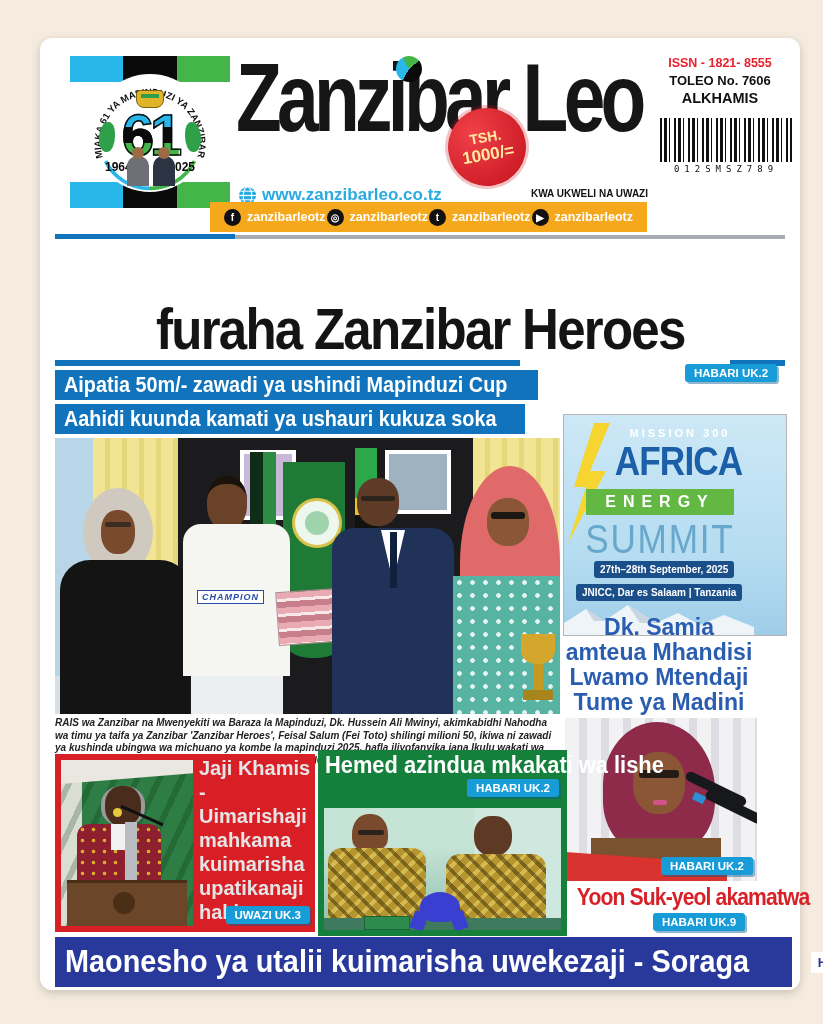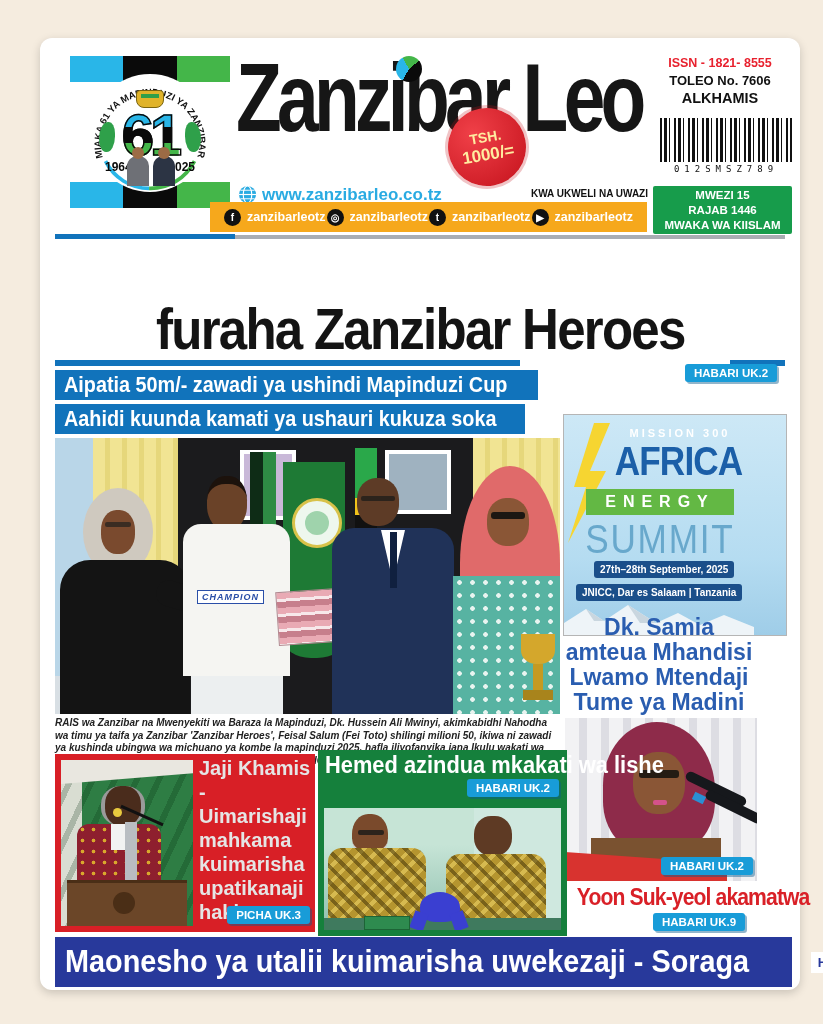--- a/index.html
+++ b/index.html
@@ -121,21 +121,21 @@
   <div class="abs" style="left:196px;top:10px;width:420px;height:112px;">
     <div class="title-word">Zanzibar Leo</div>
   </div>
   <div class="title-ball"></div>
 
   <div class="seal">
     <div style="font-size:14px;">TSH.</div>
     <div style="font-size:17px;">1000/=</div>
   </div>
 
-  <div class="abs" style="left:198px;top:147px;display:flex;align-items:flex-start;">
+  <div class="abs" style="left:198px;top:147px;display:flex;align-items:flex-end;">
     <svg width="19" height="19" viewBox="0 0 20 20" style="margin-right:5px;">
       <circle cx="10" cy="10" r="9" fill="#29abe2"></circle>
       <ellipse cx="10" cy="10" rx="4.5" ry="9" fill="none" stroke="#fff" stroke-width="1.2"></ellipse>
       <line x1="1" y1="10" x2="19" y2="10" stroke="#fff" stroke-width="1.2"></line>
       <line x1="2.5" y1="5.5" x2="17.5" y2="5.5" stroke="#fff" stroke-width="1"></line>
       <line x1="2.5" y1="14.5" x2="17.5" y2="14.5" stroke="#fff" stroke-width="1"></line>
     </svg>
     <span style="color:#29abe2;font-weight:bold;font-size:17px;">www.zanzibarleo.co.tz</span>
   </div>
   <div class="abs" style="left:380px;top:150px;width:228px;text-align:right;font-weight:900;font-size:10px;color:#111;">KWA UKWELI NA UWAZI</div>
@@ -160,23 +160,20 @@
   </div>
 
   <div class="right-info">
     <div style="color:#e8212e;font-size:12.5px;">ISSN - 1821- 8555</div>
     <div style="font-size:13px;margin-top:3px;">TOLEO No. 7606</div>
     <div style="font-size:14.5px;margin-top:2px;">ALKHAMIS</div>
     <div style="font-size:13px;margin-top:10px;">16 JANUARI, 2025</div>
   </div>
   <div class="barcode"></div>
   <div class="barcode-digits">012SMSZ789</div>
-  <div class="islamic-box pre">MWEZI 15
-RAJAB 1446
-MWAKA WA KIISLAM</div>
 
   <div class="rule"></div>
   <div class="rule-blue"></div>
 
   <div class="headline-line" style="top:262px;"><span class="cond-c">furaha Zanzibar Heroes</span></div>
   <div class="hl-underline" style="left:15px;width:465px;"></div>
   <div class="hl-underline" style="left:690px;width:55px;"></div>
 
   <div class="subbar" style="top:332px;width:483px;"><span class="cond">Aipatia 50m/- zawadi ya ushindi Mapinduzi Cup</span></div>
   <div class="subbar" style="top:366px;width:470px;"><span class="cond">Aahidi kuunda kamati ya ushauri kukuza soka</span></div>
@@ -276,21 +273,21 @@
       <div class="abs" style="left:52px;top:48px;width:9px;height:9px;background:#e8c93e;border-radius:50%;"></div>
       <div class="abs" style="left:6px;top:120px;width:120px;height:46px;background:#6b4628;border-top:3px solid #4a2e16;"></div>
       <div class="abs" style="left:52px;top:132px;width:22px;height:22px;background:#4a2e16;border-radius:50%;"></div>
     </div>
     <div class="jaji-text pre">Jaji Khamis
 - Uimarishaji
 mahkama
 kuimarisha
 upatikanaji
 haki</div>
-    <div class="abs" style="right:5px;bottom:8px;"><span class="badge">PICHA UK.3</span></div>
+    <div class="abs" style="right:5px;bottom:8px;"><span class="badge">UWAZI UK.3</span></div>
   </div>
 
   <div class="hemed-box">
     <div class="hemed-title pre"><span class="cond" style="transform:scaleX(.95);">Hemed azindua mkakati
 wa lishe</span></div>
     <div class="abs" style="right:8px;top:28px;"><span class="badge">HABARI UK.2</span></div>
     <div class="photo-hemed">
       <div class="abs" style="left:150px;top:0;width:87px;height:100%;background:#cfe8df;"></div>
       <div class="abs" style="left:28px;top:6px;width:36px;height:38px;background:#7a4a2c;border-radius:45%;border-bottom:6px solid #cfcfcf;"></div>
       <div class="abs" style="left:34px;top:22px;width:26px;height:5px;background:#2c231c;border-radius:2px;"></div>

